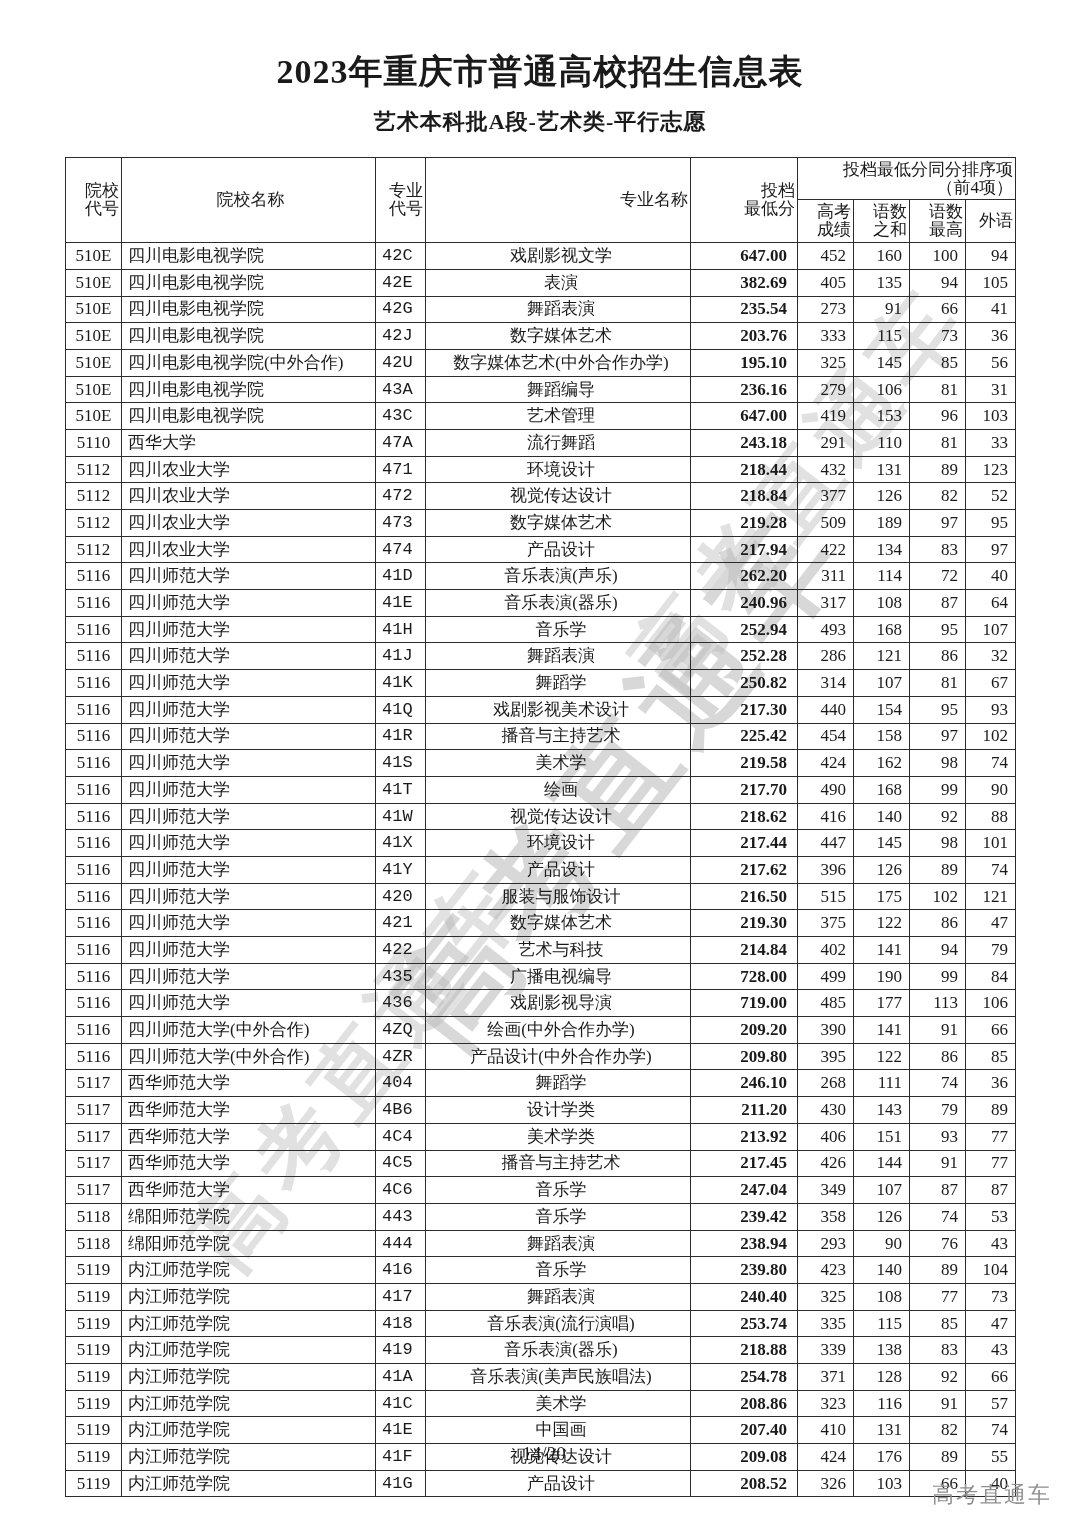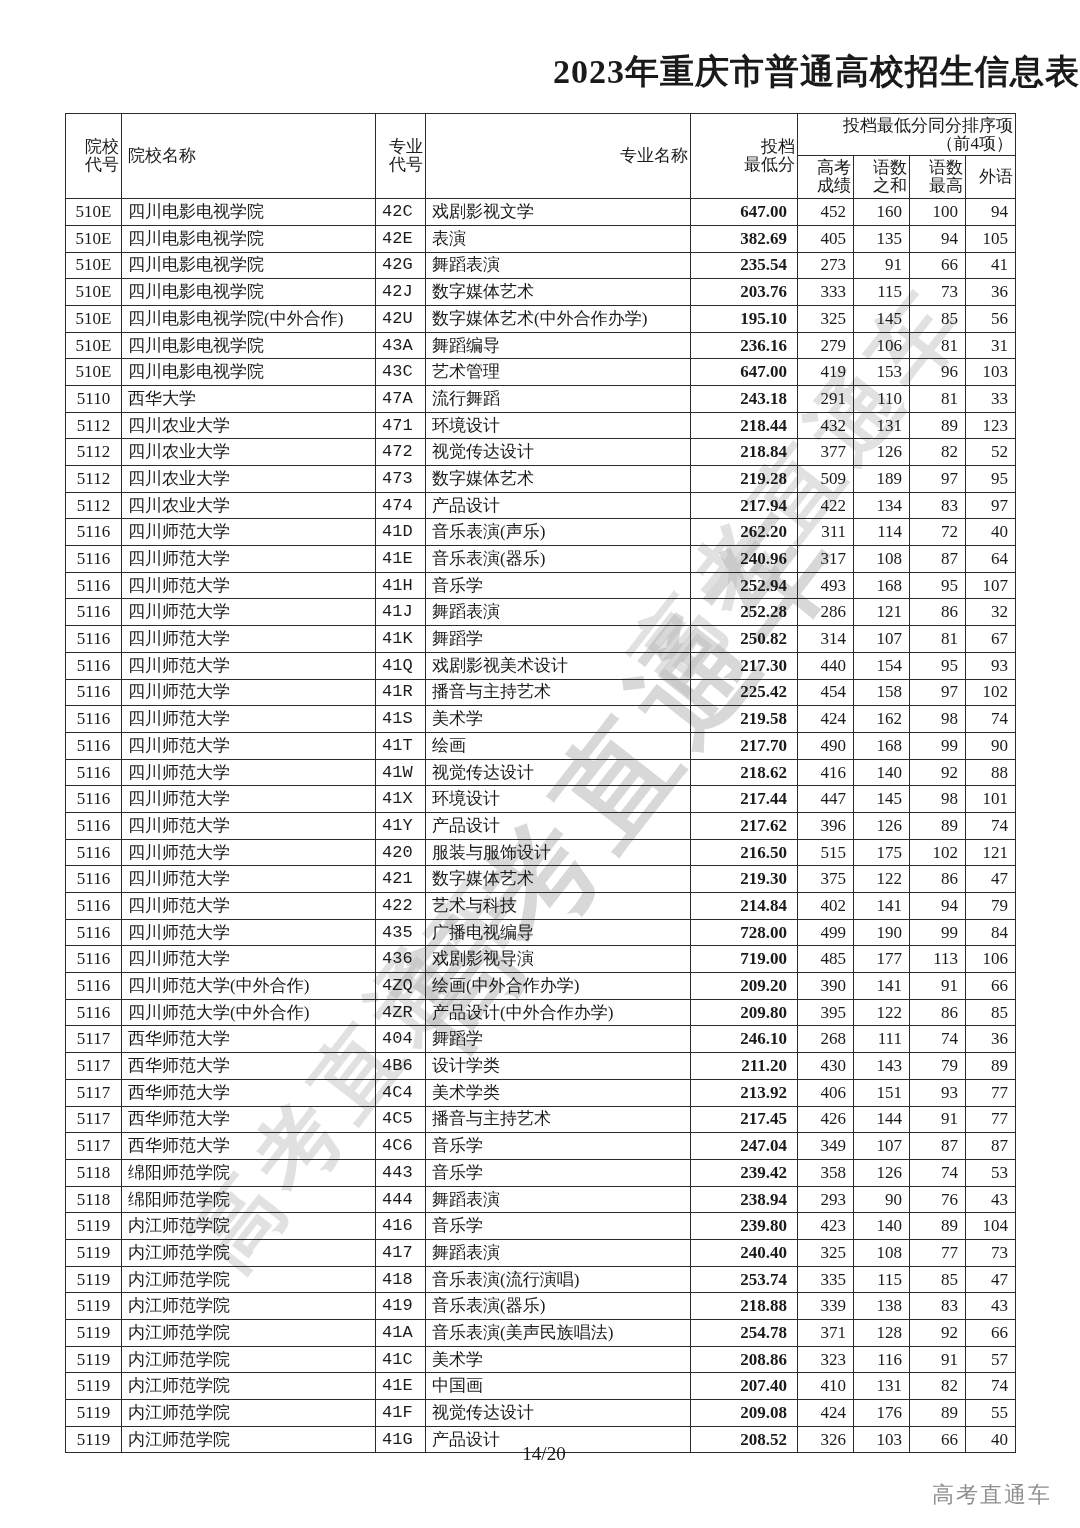--- a/index.html
+++ b/index.html
@@ -59,21 +59,21 @@
     left: 120px;
     top: 1010px;
     font-size: 86px;
     letter-spacing: 10px;
     transform: rotate(-52deg);
     opacity: .42;
   }
 
   
   .title-main {
-    text-align: right;
+    text-align: center;
     font-size: 34px;
     font-weight: 700;
     letter-spacing: 1px;
     padding-top: 52px;
     line-height: 1.2;
     position: relative;
     z-index: 10;
   }
   .title-sub {
     text-align: center;
@@ -115,21 +115,21 @@
 
   table.grid tbody td {
     height: 25.7px;
     vertical-align: middle;
     white-space: nowrap;
     overflow: hidden;
   }
   .c-code      { text-align: center; }
   .c-school    { text-align: left;  padding-left: 6px !important; margin-left: 15px; }
   .c-mcode     { text-align: left;  padding-left: 6px !important; font-family: Liberation Mono, monospace; }
-  .c-mname     { text-align: left;  padding-left: 6px !important; }
+  .c-mname     { text-align: center;  padding-left: 6px !important; }
   .c-score     { text-align: right; padding-right: 10px !important; font-family: "Liberation Serif", serif; font-weight: bold; }
   .c-num       { text-align: right; padding-right: 7px !important; }
 
   
   col.w-code   { width: 56px; }
   col.w-school { width: 254px; }
   col.w-mcode  { width: 50px; }
   col.w-mname  { width: 265px; }
   col.w-score  { width: 107px; }
   col.w-n1     { width: 56px; }
@@ -163,41 +163,42 @@
 
 <div class="page">
 
   <div class="watermark-layer">
     <div class="wm wm-1">高考直通车</div>
     <div class="wm wm-2">高考直通车</div>
     <div class="wm wm-3">高考直通车</div>
   </div>
 
   <div class="title-main">2023年重庆市普通高校招生信息表</div>
+  <div class="title-sub">艺术本科批A段-艺术类-平行志愿</div>
 
   <div class="table-wrap">
     <table class="grid">
       <colgroup>
         <col class="w-code">
           <col class="w-school">
           <col class="w-mcode">
           <col class="w-mname">
         <col class="w-score">
           <col class="w-n1">
           <col class="w-n2">
           <col class="w-n3">
           <col class="w-n4">
       </colgroup>
       <thead>
         <tr>
           <th rowspan="2" class="hdr-two-line">
             <div>院校</div>
             <div>代号</div>
           </th>
-          <th rowspan="2" style="text-align:left;padding-left:6px">院校名称</th>
+          <th rowspan="2" style="text-align:center;padding-left:6px">院校名称</th>
           <th rowspan="2" class="hdr-two-line">
             <div>专业</div>
             <div>代号</div>
           </th>
           <th rowspan="2">专业名称</th>
           <th rowspan="2" class="hdr-two-line">
             <div>投档</div>
             <div>最低分</div>
           </th>
           <th colspan="4" class="hdr-two-line">

